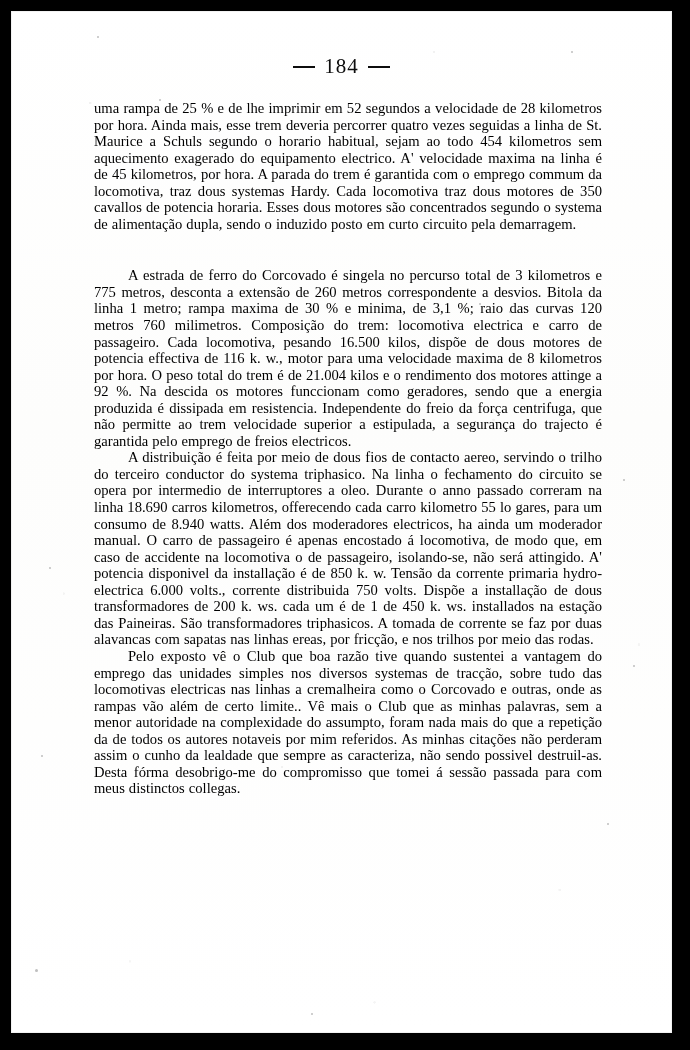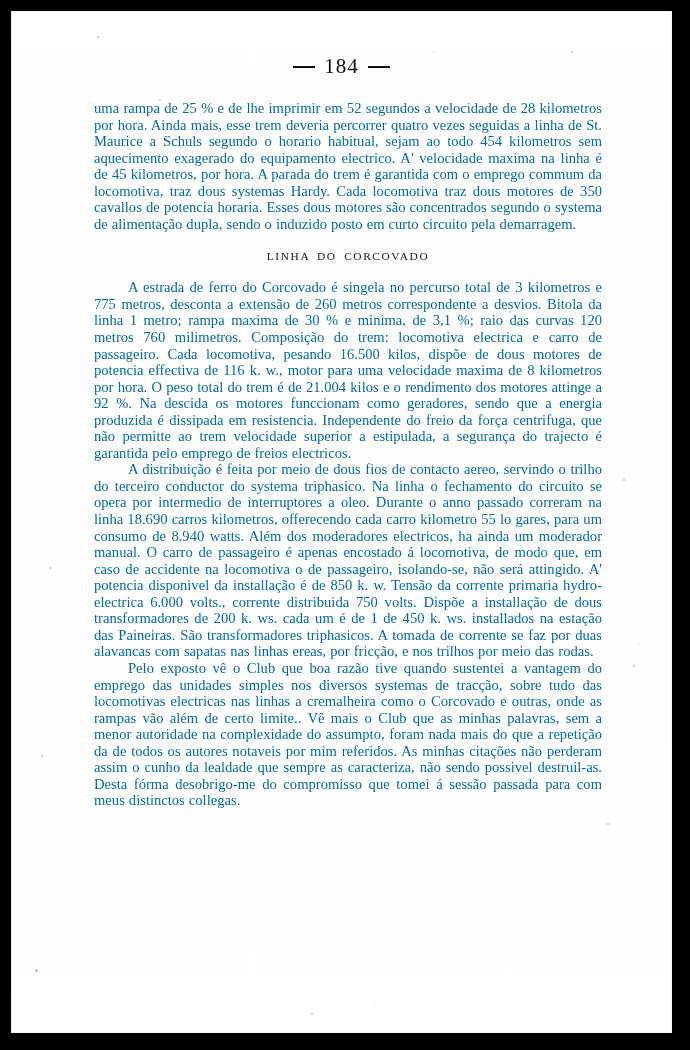--- a/index.html
+++ b/index.html
@@ -86,21 +86,21 @@
     position: absolute;
     left: 83px;
     top: 89px;
     width: 508px;
   }
 
   p.body-par {
     margin: 0;
     font-size: 14.6px;
     line-height: 16.55px;
-    color: #0369a1;
+    color: #000000;
     text-align: justify;
     text-justify: inter-word;
     word-spacing: 0.4px;
     -webkit-font-smoothing: none;
   }
 
   p.body-par.indent {
     text-indent: 34px;
   }
 
@@ -139,21 +139,20 @@
       <div class="page-number">
         <span class="dash"></span><span class="num">184</span><span class="dash"></span>
       </div>
 
       <div class="text-column">
 
         <p class="body-par">uma rampa de 25 % e de lhe imprimir em 52 segundos a velocidade de 28 kilometros por hora. Ainda mais, esse trem deveria percorrer quatro vezes seguidas a linha de St. Maurice a Schuls segundo o horario habitual, sejam ao todo 454 kilometros sem aquecimento exagerado do equipamento electrico. A' velocidade maxima na linha é de 45 kilometros, por hora. A parada do trem é garantida com o emprego commum da locomotiva, traz dous systemas Hardy. Cada locomotiva traz dous motores de 350 cavallos de potencia horaria. Esses dous motores são concentrados segundo o systema de alimentação dupla, sendo o induzido posto em curto circuito pela demarragem.</p>
 
         <div class="sp-before-heading"></div>
 
-        <p class="section-heading">LINHA DO CORCOVADO</p>
 
         <div class="sp-after-heading"></div>
 
         <p class="body-par indent">A estrada de ferro do Corcovado é singela no percurso total de 3 kilometros e 775 metros, desconta a extensão de 260 metros correspondente a desvios. Bitola da linha 1 metro; rampa maxima de 30 % e minima, de 3,1 %; raio das curvas 120 metros 760 milimetros. Composição do trem: locomotiva electrica e carro de passageiro. Cada locomotiva, pesando 16.500 kilos, dispõe de dous motores de potencia effectiva de 116 k. w., motor para uma velocidade maxima de 8 kilometros por hora. O peso total do trem é de 21.004 kilos e o rendimento dos motores attinge a 92 %. Na descida os motores funccionam como geradores, sendo que a energia produzida é dissipada em resistencia. Independente do freio da força centrifuga, que não permitte ao trem velocidade superior a estipulada, a segurança do trajecto é garantida pelo emprego de freios electricos.</p>
 
         <p class="body-par indent">A distribuição é feita por meio de dous fios de contacto aereo, servindo o trilho do terceiro conductor do systema triphasico. Na linha o fechamento do circuito se opera por intermedio de interruptores a oleo. Durante o anno passado correram na linha 18.690 carros kilometros, offerecendo cada carro kilometro 55 lo gares, para um consumo de 8.940 watts. Além dos moderadores electricos, ha ainda um moderador manual. O carro de passageiro é apenas encostado á locomotiva, de modo que, em caso de accidente na locomotiva o de passageiro, isolando-se, não será attingido. A' potencia disponivel da installação é de 850 k. w. Tensão da corrente primaria hydro-electrica 6.000 volts., corrente distribuida 750 volts. Dispõe a installação de dous transformadores de 200 k. ws. cada um é de 1 de 450 k. ws. installados na estação das Paineiras. São transformadores triphasicos. A tomada de corrente se faz por duas alavancas com sapatas nas linhas ereas, por fricção, e nos trilhos por meio das rodas.</p>
 
         <p class="body-par indent">Pelo exposto vê o Club que boa razão tive quando sustentei a vantagem do emprego das unidades simples nos diversos systemas de tracção, sobre tudo das locomotivas electricas nas linhas a cremalheira como o Corcovado e outras, onde as rampas vão além de certo limite.. Vê mais o Club que as minhas palavras, sem a menor autoridade na complexidade do assumpto, foram nada mais do que a repetição da de todos os autores notaveis por mim referidos. As minhas citações não perderam assim o cunho da lealdade que sempre as caracteriza, não sendo possivel destruil-as. Desta fórma desobrigo-me do compromisso que tomei á sessão passada para com meus distinctos collegas.</p>
 
 

